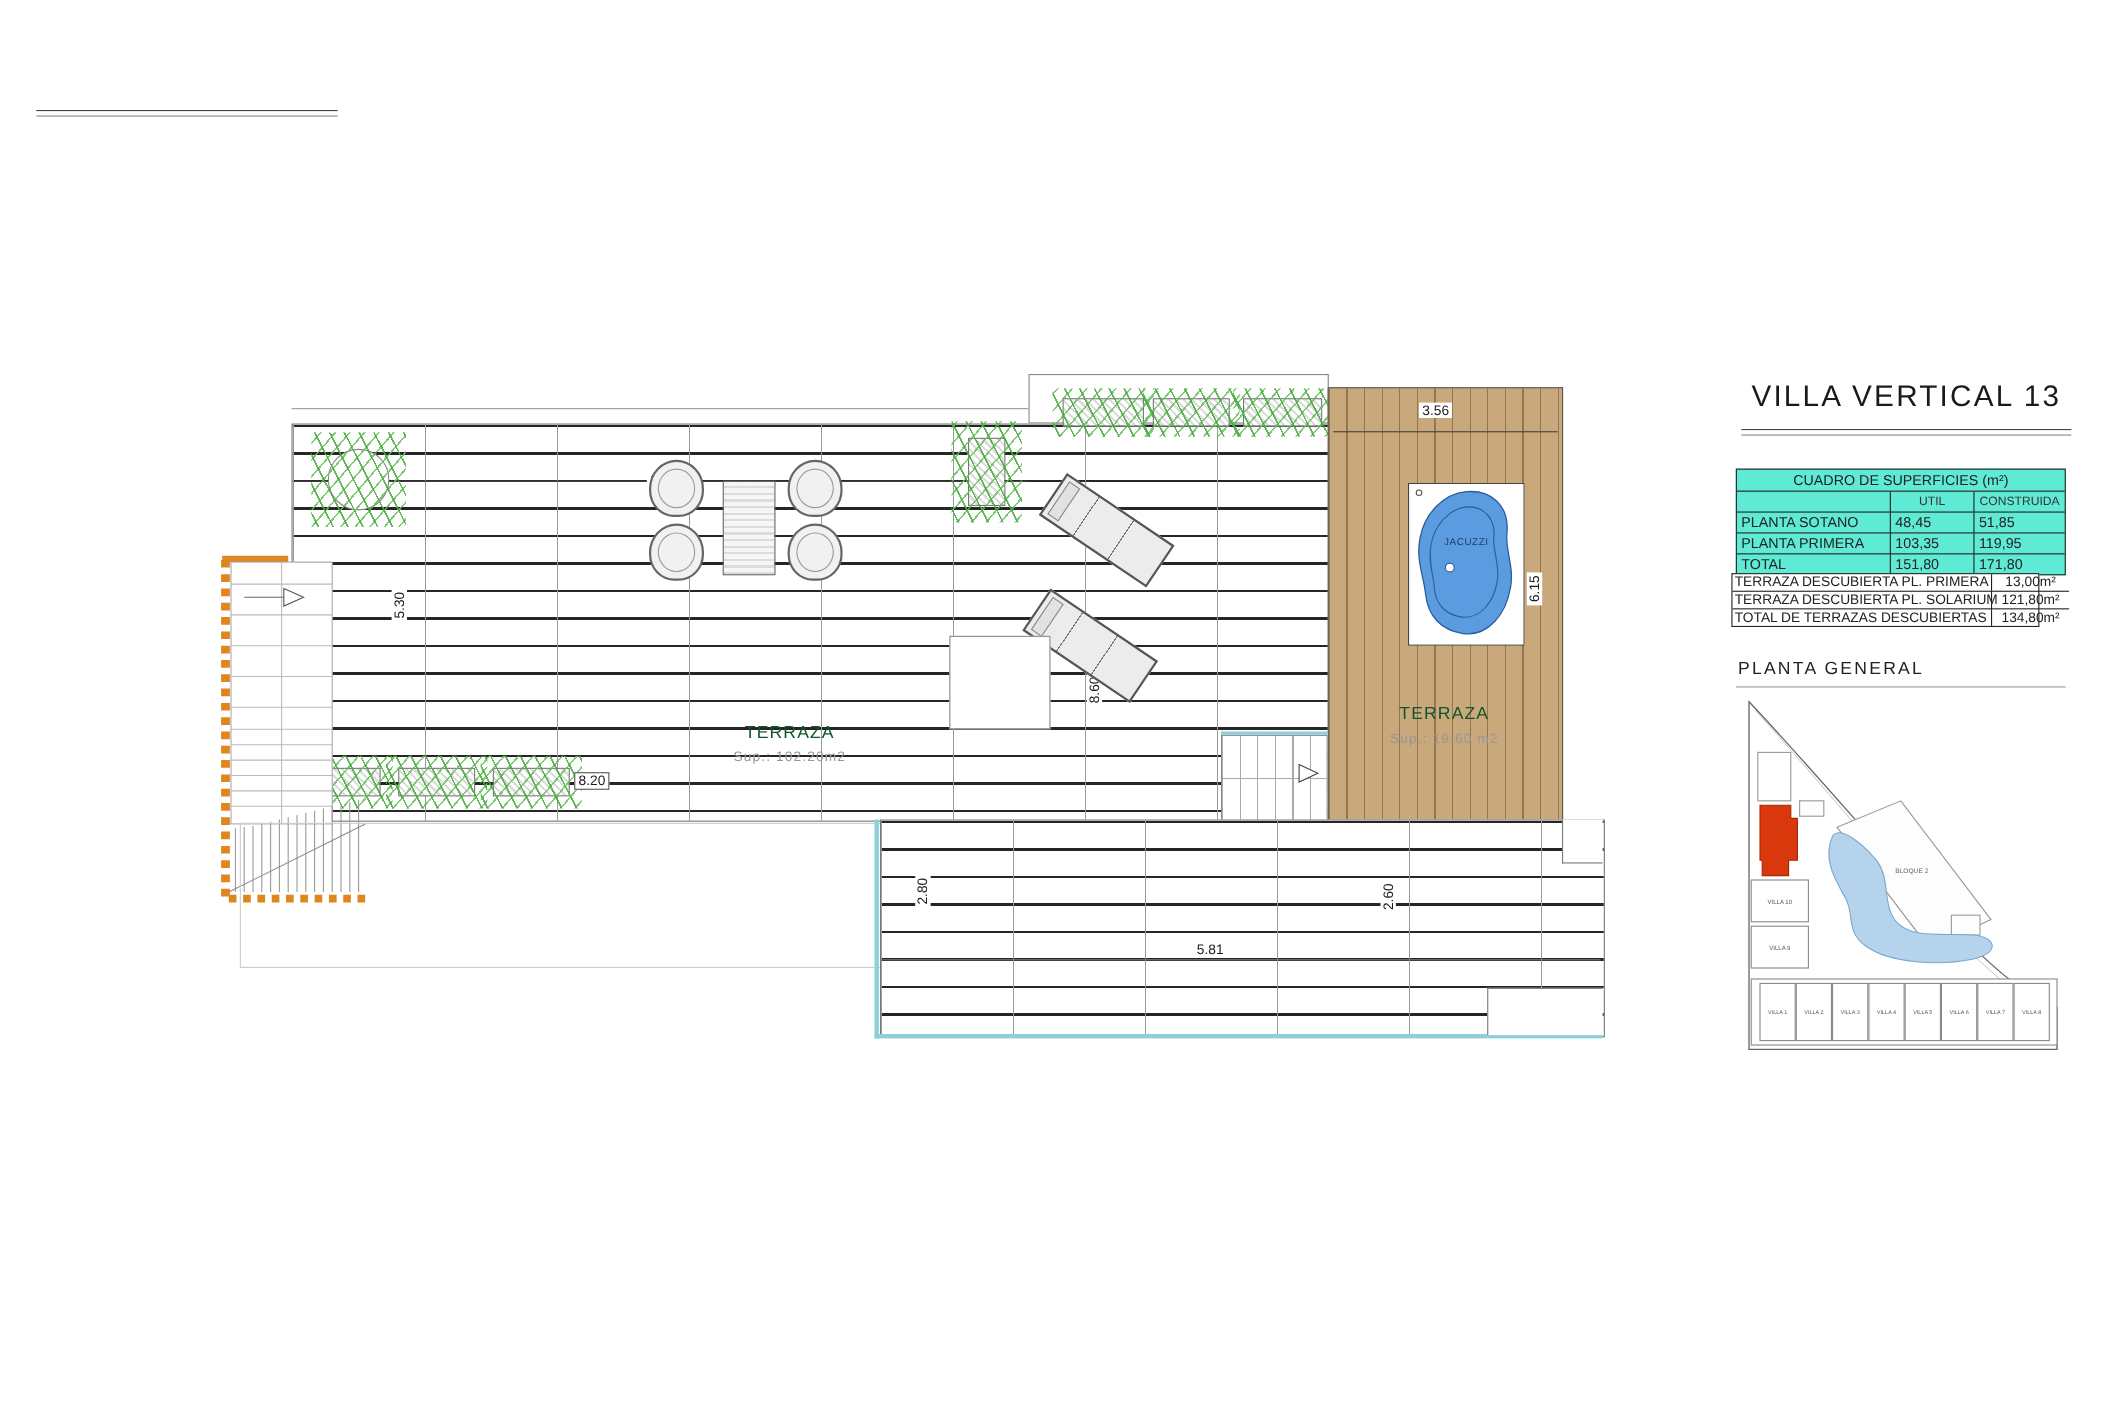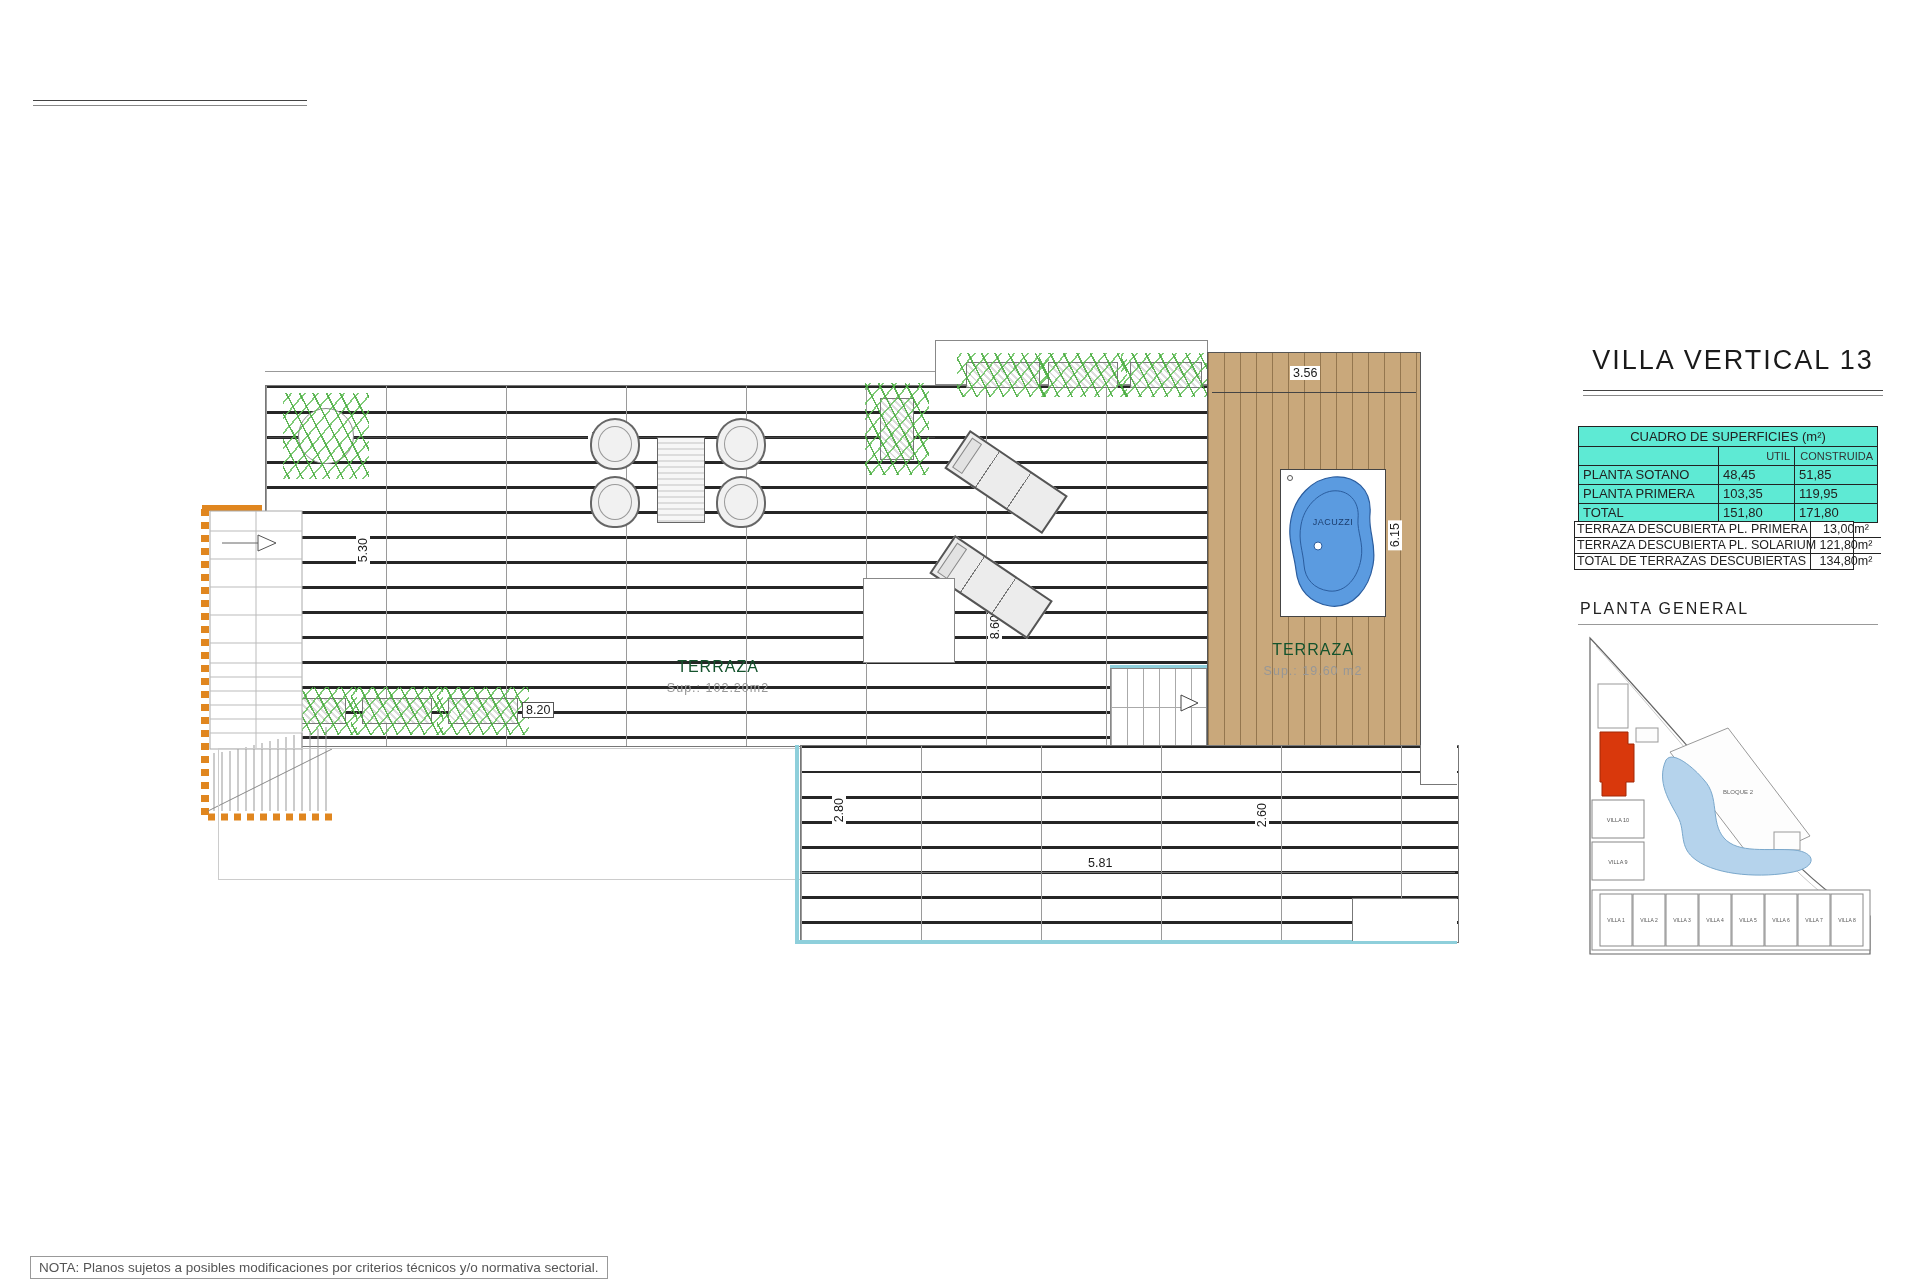--- a/index.html
+++ b/index.html
@@ -50,21 +50,21 @@
   .arealabel .l2{font-size:12.5px;color:#979797;letter-spacing:1px}
 
   
   .tblA{width:300px;border:1px solid #222;background:#5eead4;box-sizing:border-box;font-size:13px}
   .tblA .t-hdr{border-bottom:1px solid #222;text-align:center;padding:2px 0;font-size:13px}
   .gridA{display:grid;grid-template-columns:140px 76px 82px}
   .gridA>div{border-bottom:1px solid #222;border-right:1px solid #222;padding:1px 4px;height:16px;line-height:16px}
   .gridA>div:nth-child(3n){border-right:none}
   .gridA>div:nth-last-child(-n+3){border-bottom:none}
   .gridA .num{}
-  .gridA .colh{font-size:11px;color:#333;text-align:right}
+  .gridA .colh{font-size:11px;color:#333;text-align:center}
   .tblB{width:280px;border:1px solid #222;background:#fff;box-sizing:border-box;font-size:12.5px}
   .gridB{display:grid;grid-template-columns:236px 70px}
   .gridB>div{border-bottom:1px solid #222;border-right:1px solid #222;padding:0 2px;height:15px;line-height:15px;white-space:nowrap}
   .gridB>div:nth-child(2n){border-right:none;text-align:center}
   .gridB>div:nth-last-child(-n+2){border-bottom:none}
   .pg-title{font-size:16px;letter-spacing:2px;color:#222}
 
   
   .stairs-mid{background:#fff;border:1px solid #888;box-sizing:border-box;
      background-image:
@@ -92,21 +92,21 @@
   <div class="abs planter-box" style="left:1130px;top:362px;width:72px;height:26px">
       <div class="scrib" style="inset:-10px"></div>
     </div>
 
   <div class="abs deck" style="left:1207px;top:352px;width:214px;height:396px;box-sizing:border-box"></div>
   <div class="abs cyan" style="left:1207px;top:748px;width:214px;height:3px"></div>
   <div class="abs dimline" style="left:1212px;top:392px;width:204px"></div>
   <div class="abs dim" style="left:1290px;top:366px">3.56</div>
   <div class="abs dim dimv" style="left:1388px;top:520px">6.15</div>
 
-  <div class="abs" style="left:1280px;top:469px;width:97px;height:148px">
+  <div class="abs" style="left:1280px;top:439px;width:97px;height:148px">
     <svg width="106" height="148" viewBox="0 0 106 148">
       <rect x="0.5" y="0.5" width="105" height="147" fill="#fff" stroke="#444"></rect>
       <path d="M53,8 C75,6 92,20 90,45 C88,62 97,76 93,96 C89,119 73,140 50,137 C30,134 18,121 16,101 C14,83 7,70 11,50 C15,28 32,10 53,8 Z" fill="#5b9be0" stroke="#2b5d9e" stroke-width="1.2"></path>
       <path d="M52,22 C68,20 80,32 78,50 C77,63 84,74 81,90 C78,108 66,124 49,122 C34,120 25,110 24,96 C23,82 18,72 21,56 C24,38 38,24 52,22 Z" fill="none" stroke="#2b5d9e" stroke-width="1"></path>
       <circle cx="38" cy="77" r="4" fill="#fff" stroke="#2b5d9e"></circle>
       <circle cx="10" cy="9" r="2.5" fill="#fff" stroke="#555"></circle>
       <text x="53" y="56" text-anchor="middle" font-size="9" letter-spacing="0.5" fill="#1c3e6e">JACUZZI</text>
     </svg>
   </div>
 
@@ -255,15 +255,14 @@
       <text x="71" y="290">VILLA 2</text>
       <text x="104" y="290">VILLA 3</text>
       <text x="137" y="290">VILLA 4</text>
       <text x="170" y="290">VILLA 5</text>
       <text x="203" y="290">VILLA 6</text>
       <text x="236" y="290">VILLA 7</text>
       <text x="269" y="290">VILLA 8</text>
     </g>
   </svg>
 
-  <div class="abs note-box" style="left:30px;top:1256px">NOTA: Planos sujetos a posibles modificaciones por criterios técnicos y/o normativa sectorial.</div>
 
 </div>
 
 </body></html>

